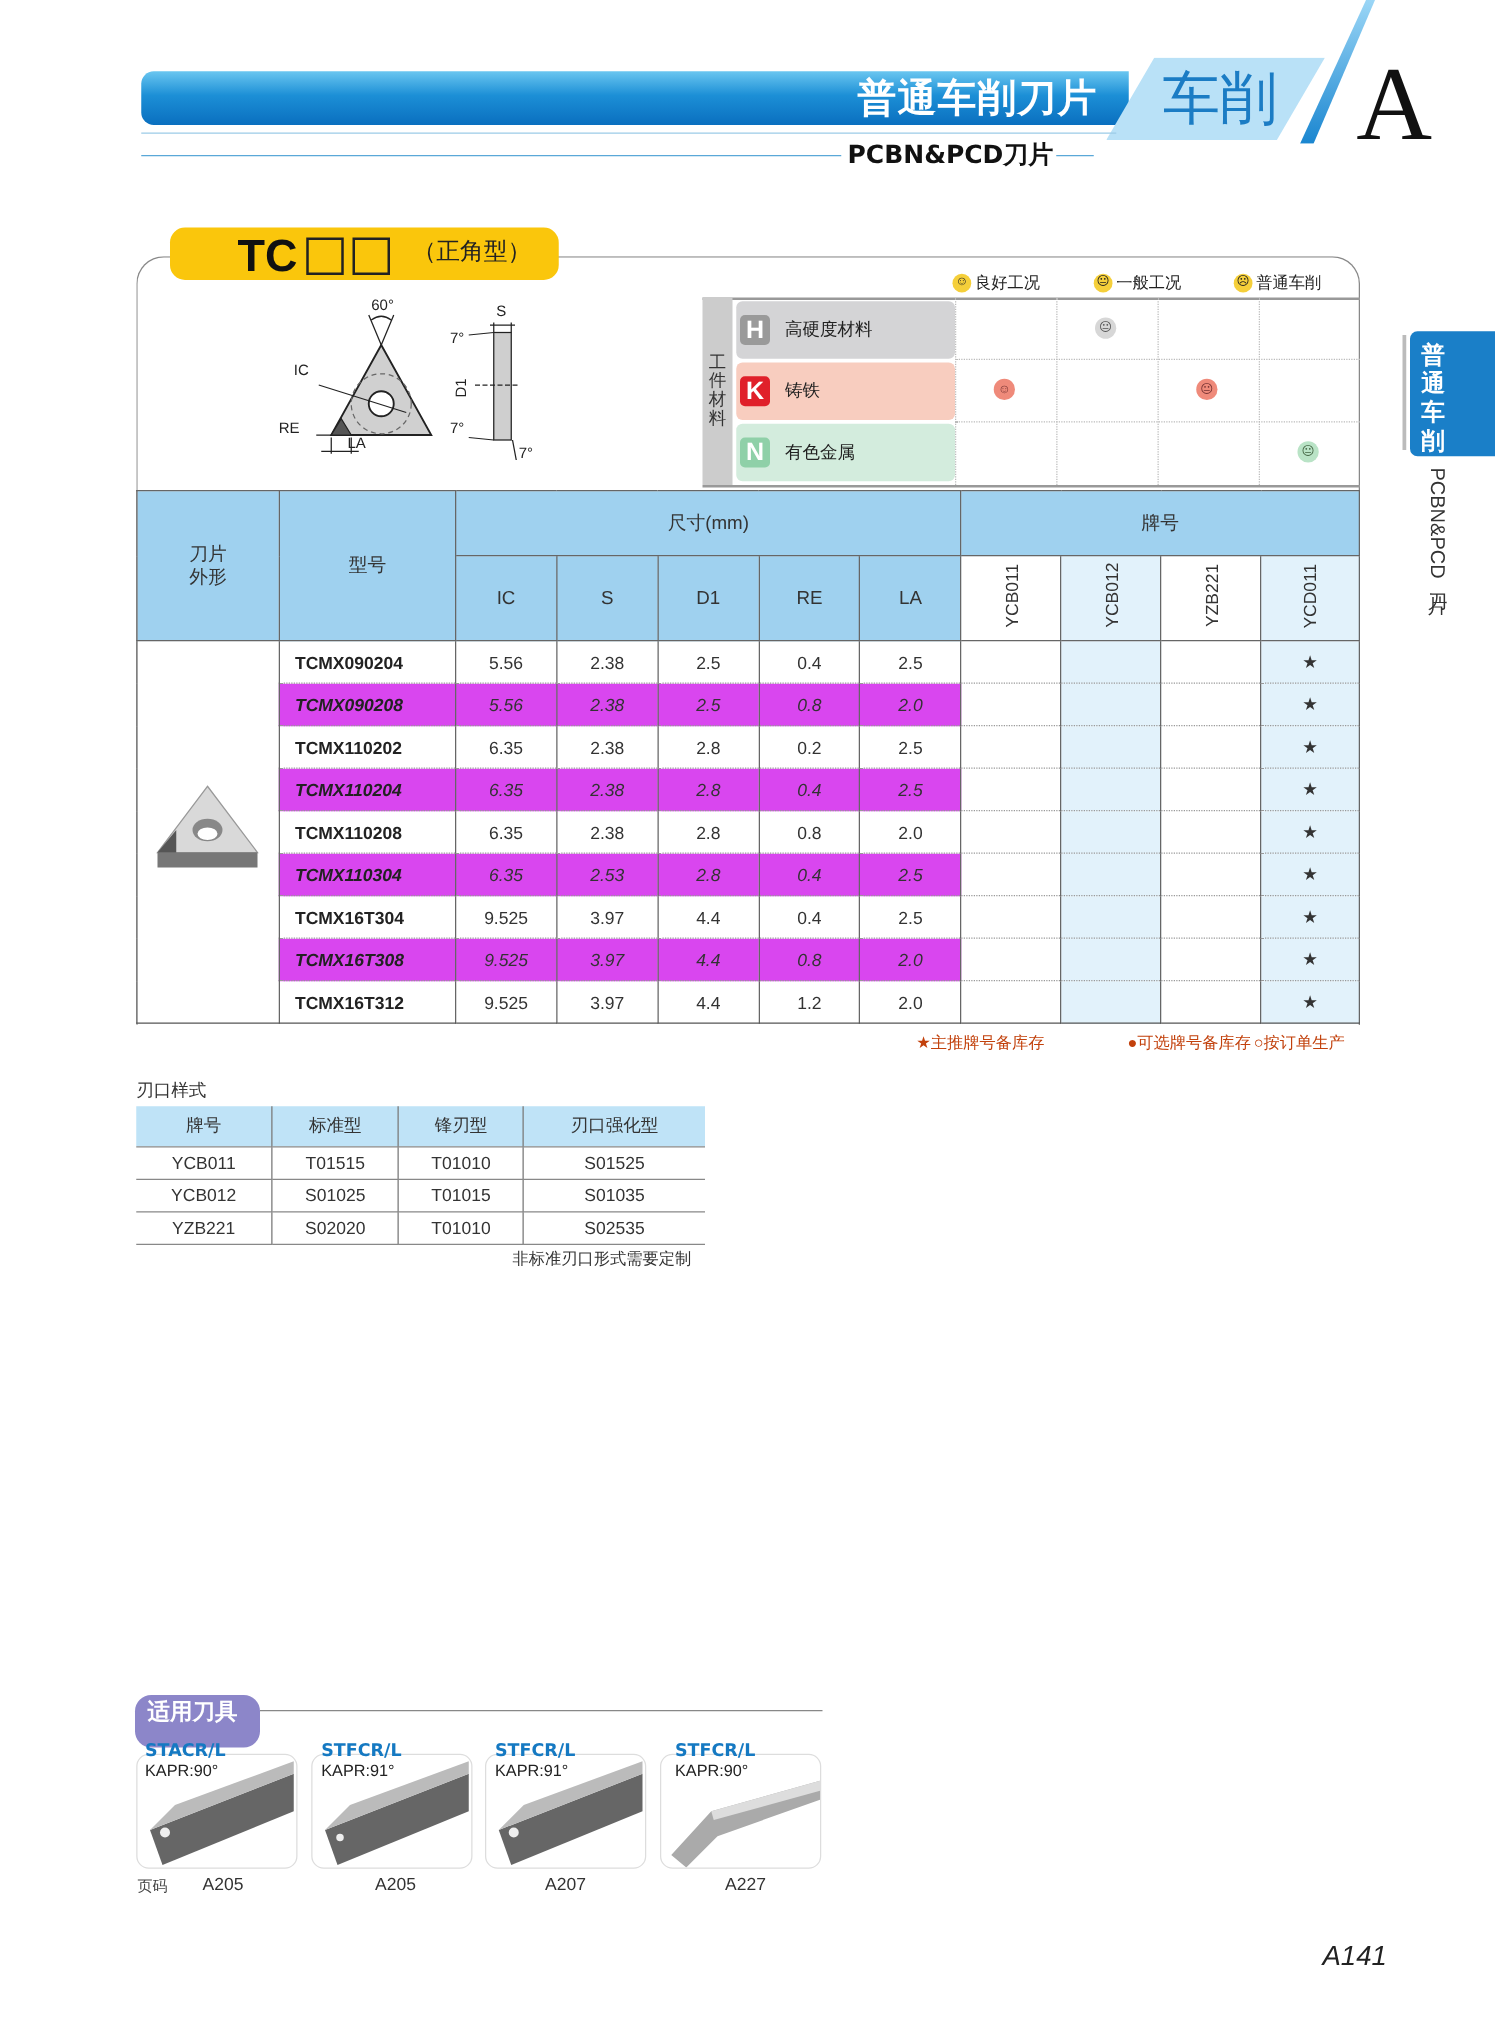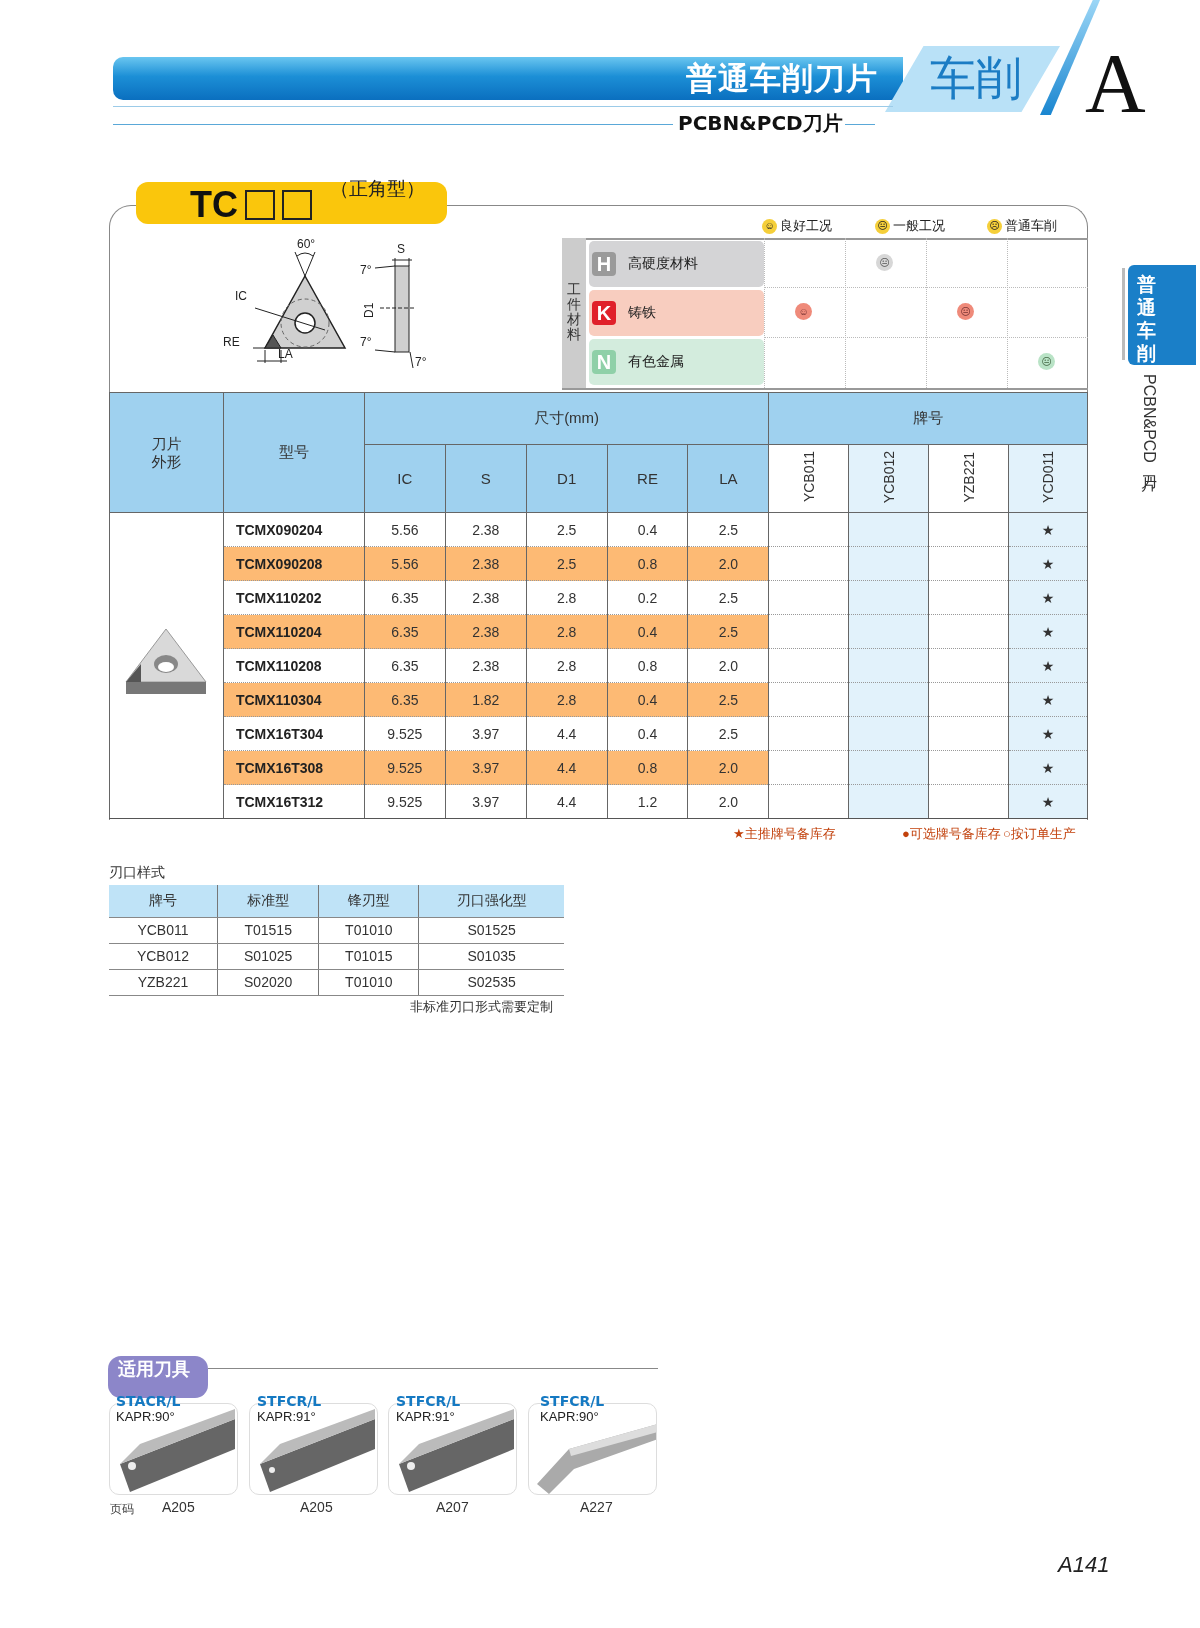--- a/index.html
+++ b/index.html
@@ -27,21 +27,21 @@
   .side-tab { left: 1128px; top: 265px; width: 68px; height: 100px; background: #1a7fc8; border-radius: 6px 0 0 6px; }
   .side-tab-text { left: 1137px; top: 273px; width: 20px; color: #fff; font-size: 19px; font-weight: bold; line-height: 23px; }
   .side-sub { left: 1138px; top: 374px; writing-mode: vertical-rl; font-size: 16px; color: #333; }
   .side-bar { left: 1122px; top: 268px; width: 3px; height: 92px; background: #bbb; }
 
   
   .main-box { left: 109px; top: 205px; width: 979px; height: 615px; border: 1.5px solid #888; border-radius: 22px 22px 0 0; border-bottom: none; }
   .title-badge { left: 136px; top: 182px; width: 311px; height: 42px; background: #fac60c; border-radius: 12px; }
   .title-tc { left: 190px; top: 184px; font-size: 36px; font-weight: 900; color: #111; display:flex; align-items:center; gap:4px; }
   .sq { display:inline-block; width: 30px; height: 30px; border: 2px solid #222; margin-left: 3px; }
-  .title-sub { left: 330px; top: 176px; font-size: 19px; color: #222; }
+  .title-sub { left: 330px; top: 188px; font-size: 19px; color: #222; }
 
   
   .cond { top: 217px; font-size: 13px; color: #222; display:flex; align-items:center; gap:3px; }
   .face { width: 15px; height: 15px; border-radius: 50%; display:inline-flex; align-items:center; justify-content:center; font-size: 10px; line-height:1; }
 
   
   .mat-wrap { left: 562px; top: 238px; width: 526px; height: 150px; }
   .mat-label-col { position:absolute; left:0; top:0; width: 24px; height: 150px; background:#ccc; font-size: 14px; text-align:center; padding-top: 44px; line-height: 15px; color:#333; }
   .mat-row { position:absolute; left: 27px; width: 175px; height: 46px; border-radius: 5px; display:flex; align-items:center; font-size: 14px; color:#222; }
   .mat-ico { width: 24px; height: 24px; border-radius: 4px; color:#fff; font-weight:900; font-size: 20px; display:flex; align-items:center; justify-content:center; margin: 0 12px 0 3px; }
@@ -49,21 +49,21 @@
   .mat-vline { position:absolute; top:0; width:1px; height:150px; border-left: 1px dotted #bbb; }
   .mat-hline { position:absolute; left:0; width:324px; height:1px; border-top: 1px dotted #bbb; }
   .mat-top { left: 562px; top: 238px; width: 526px; height: 2px; background:#999; }
   .mat-bot { left: 562px; top: 388px; width: 526px; height: 2px; background:#999; }
 
   
   table.spec { position:absolute; left: 109px; top: 392px; width: 979px; border-collapse: collapse; font-size: 14px; }
   table.spec th { background: #9fd1ef; font-weight: normal; color:#333; border: 1px solid #666; font-size: 15px; }
   table.spec td { border-left: 1px solid #666; border-right: 1px solid #666; border-bottom: 1px dotted #999; height: 34px; text-align:center; color:#333; }
   table.spec td.model { text-align:left; padding-left: 12px; font-weight:bold; color:#222; }
-  table.spec tr.shade td.dim { background:#fdba74; }
+  table.spec tr.shade td.dim { background:#d946ef;font-style:italic; }
   table.spec th.grade { background: #fff; height: 68px; }
   table.spec th.grade.alt { background: #e2f2fb; }
   table.spec td.alt { background: #e2f2fb; }
   table.spec tr:last-child td { border-bottom: 1.5px solid #555; }
   .vert { writing-mode: vertical-rl; transform: rotate(180deg); font-size: 14px; display:inline-block; }
   .shape-cell { background:#fff; border-bottom: 1.5px solid #555 !important; }
 
   .note { top: 825px; font-size: 13px; color:#c2410c; }
 
   
@@ -294,21 +294,21 @@
         <td class="dim">0.8</td>
         <td class="dim">2.0</td>
       <td></td>
         <td class="alt"></td>
         <td></td>
         <td class="alt">★</td>
     </tr>
     <tr class="shade">
       <td class="model dim">TCMX110304</td>
         <td class="dim">6.35</td>
-        <td class="dim">1.82</td>
+        <td class="dim">2.53</td>
         <td class="dim">2.8</td>
         <td class="dim">0.4</td>
         <td class="dim">2.5</td>
       <td></td>
         <td class="alt"></td>
         <td></td>
         <td class="alt">★</td>
     </tr>
     <tr>
       <td class="model dim">TCMX16T304</td>

